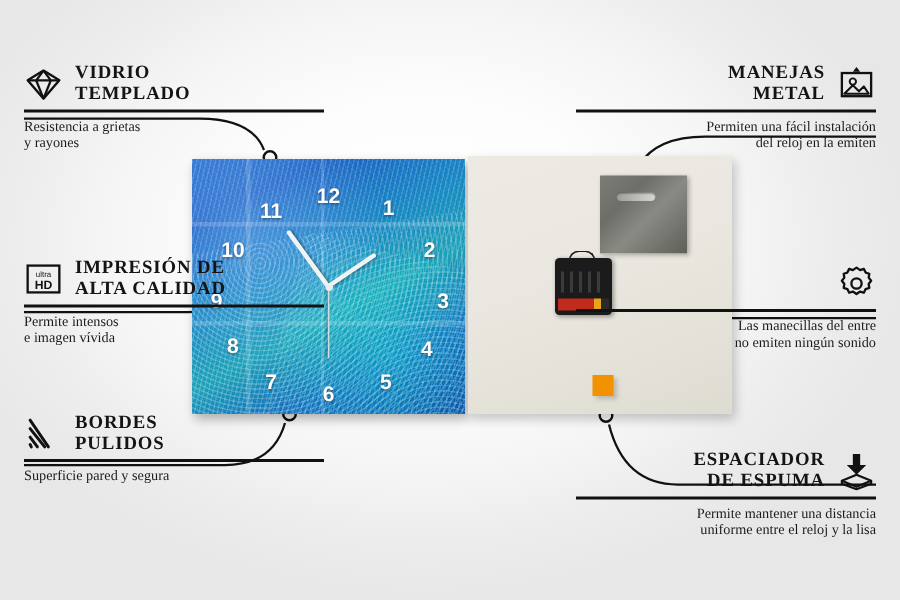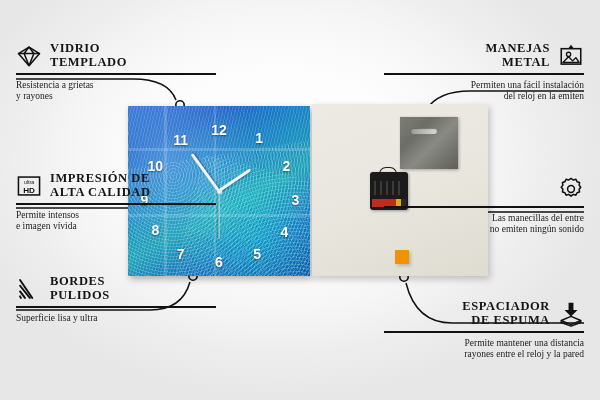--- a/index.html
+++ b/index.html
@@ -239,21 +239,21 @@
               <path d="M5 25 L6 27"></path>
         </g>
           </svg>
       </span>
       <span>
         <div class="f-title">BORDES</div>
         <div class="f-title">PULIDOS</div>
       </span>
     </div>
     <div class="f-rule"></div>
-    <div class="f-desc">Superficie lisa y ultra</div>
+    <div class="f-desc">Superficie pared y segura</div>
   </div>
 
   <div class="feature right" style="left:384px; top:42px;">
     <div class="f-head">
       <span>
         <div class="f-title">MANEJAS</div>
         <div class="f-title">METAL</div>
       </span>
       <span class="f-icon">
         <svg viewBox="0 0 32 32">
@@ -292,16 +292,16 @@
       <span class="f-icon">
         <svg viewBox="0 0 32 32">
           <path d="M13 2 h6 v9 h5 l-8 8 -8-8 h5 Z" fill="#111"></path>
           <path d="M16 19 L28 24 L16 29 L4 24 Z" fill="none" stroke="#111" stroke-width="1.8" stroke-linejoin="round"></path>
           <path d="M4 24 L4 26.5 L16 31 L28 26.5 L28 24" fill="none" stroke="#111" stroke-width="1.8" stroke-linejoin="round"></path>
         </svg>
       </span>
     </div>
     <div class="f-rule"></div>
     <div class="f-desc">Permite mantener una distancia</div>
-    <div class="f-desc">rayones entre el reloj y la pared</div>
+    <div class="f-desc">uniforme entre el reloj y la lisa</div>
   </div>
 
 </div>
 
 </body></html>

